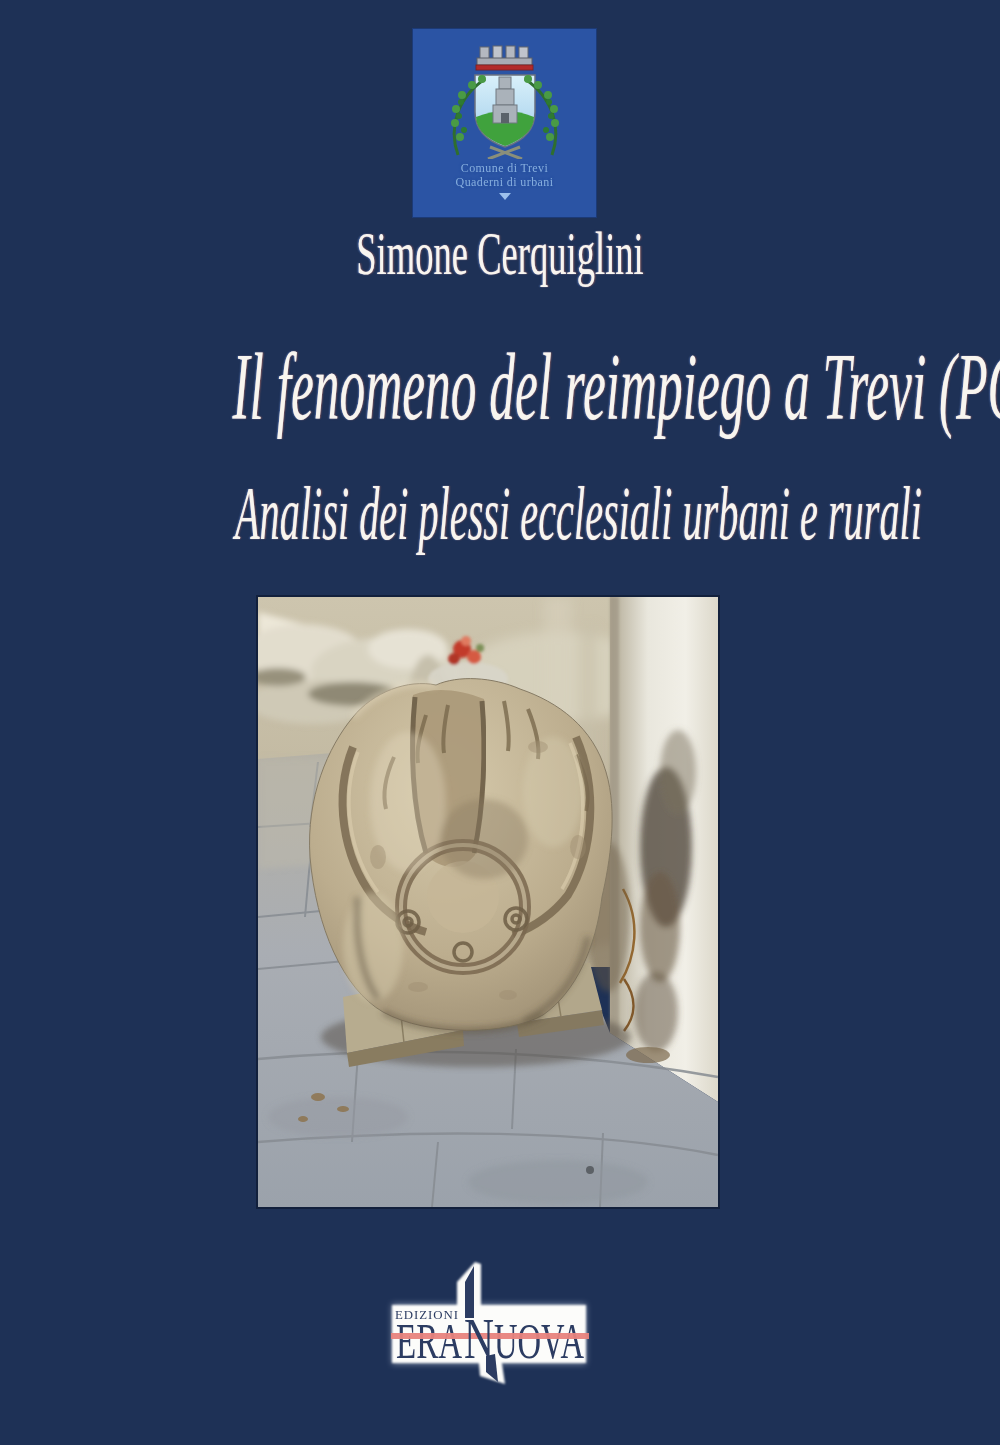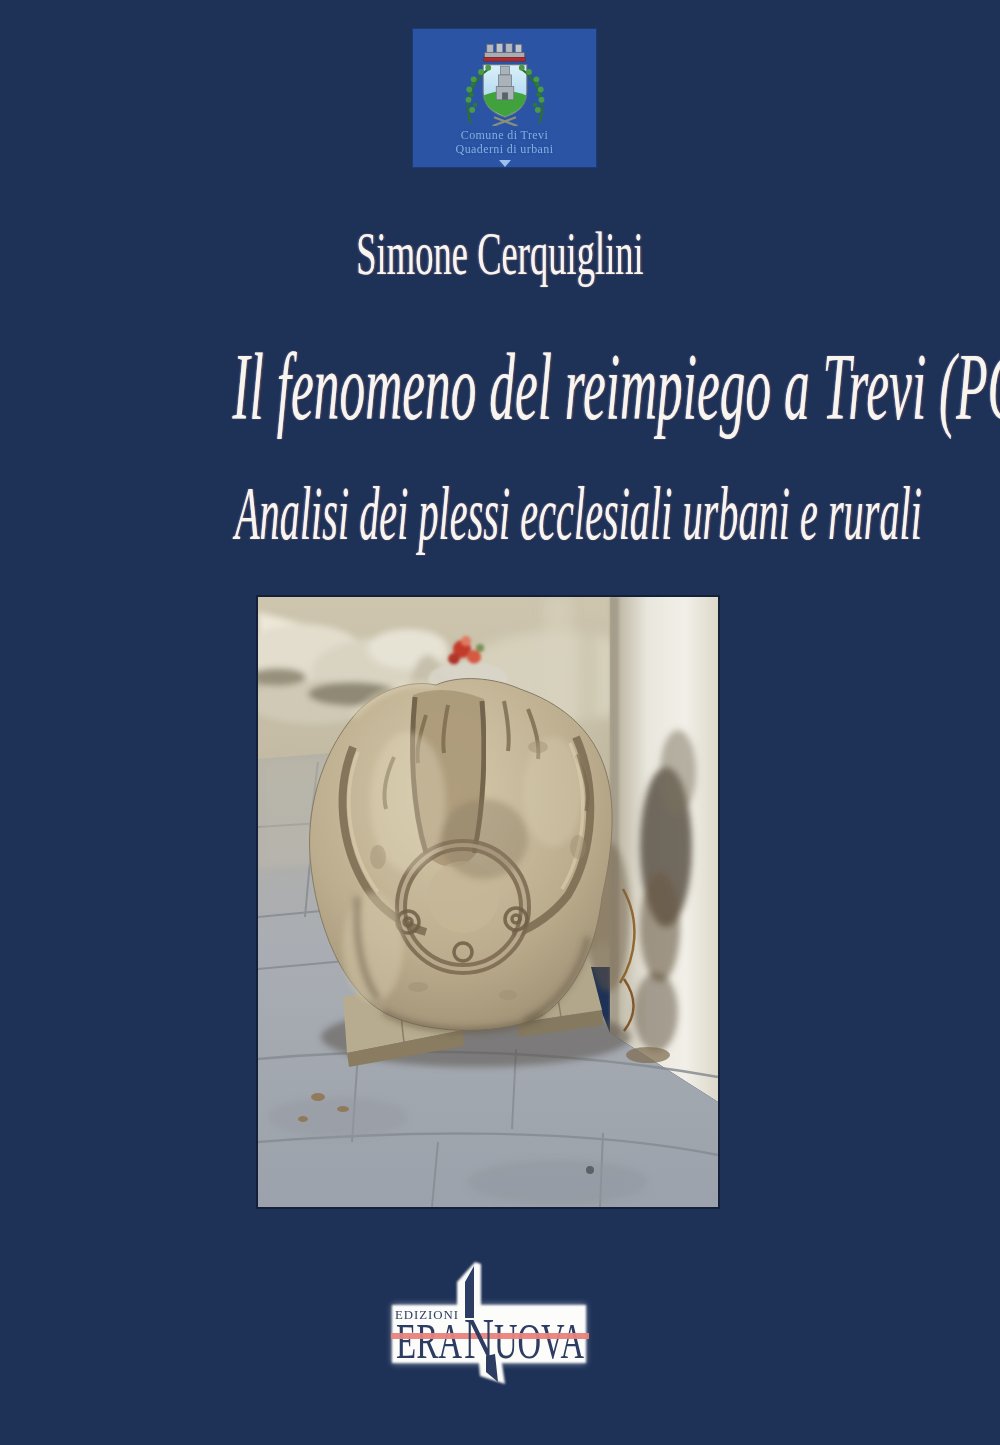--- a/index.html
+++ b/index.html
@@ -3,21 +3,21 @@
 <meta charset="utf-8">
 <style>
   html,body{margin:0;padding:0;background:#1e3156;}
   .cover{
     position:relative;width:1000px;height:1445px;overflow:hidden;
     background:#1e3156;
     font-family:"Liberation Serif", serif;
   }
   
   .badge{
-    position:absolute;left:412px;top:28px;width:185px;height:140px;
+    position:absolute;left:412px;top:28px;width:185px;height:190px;
     background:#2b54a4;border:1px solid rgba(8,20,50,.4);box-sizing:border-box;
     display:flex;flex-direction:column;align-items:center;
   }
   .badge svg{display:block;margin-top:8px;}
   .badge-text{
     margin-top:2px;text-align:center;color:#86aede;font-size:12px;line-height:14px;
     letter-spacing:.4px;text-shadow:0 0 2px rgba(43,84,164,.9), 0 0 3px rgba(43,84,164,.8);
   }
   .badge-caret{
     width:0;height:0;margin-top:4px;

